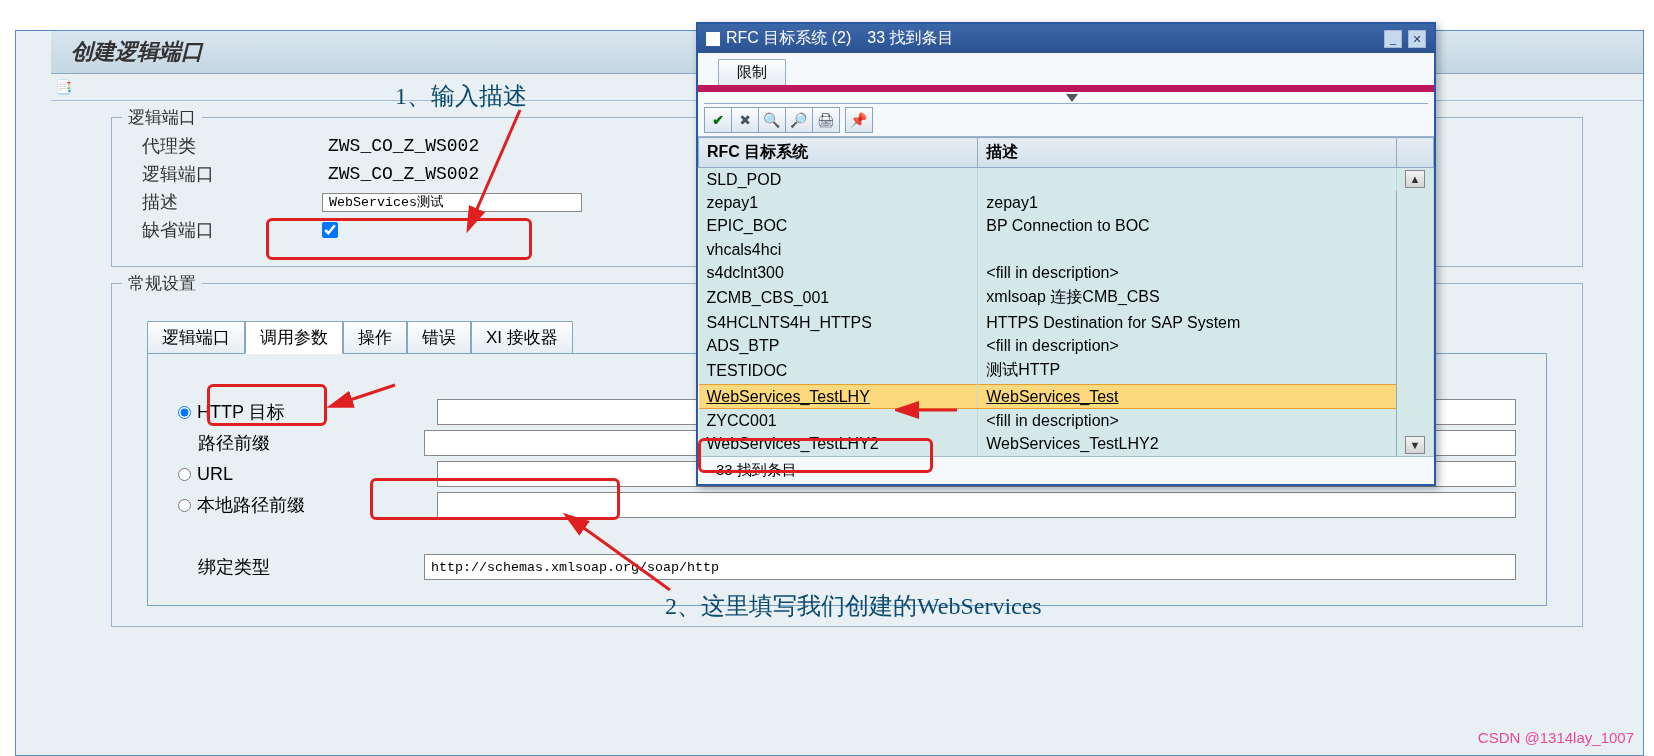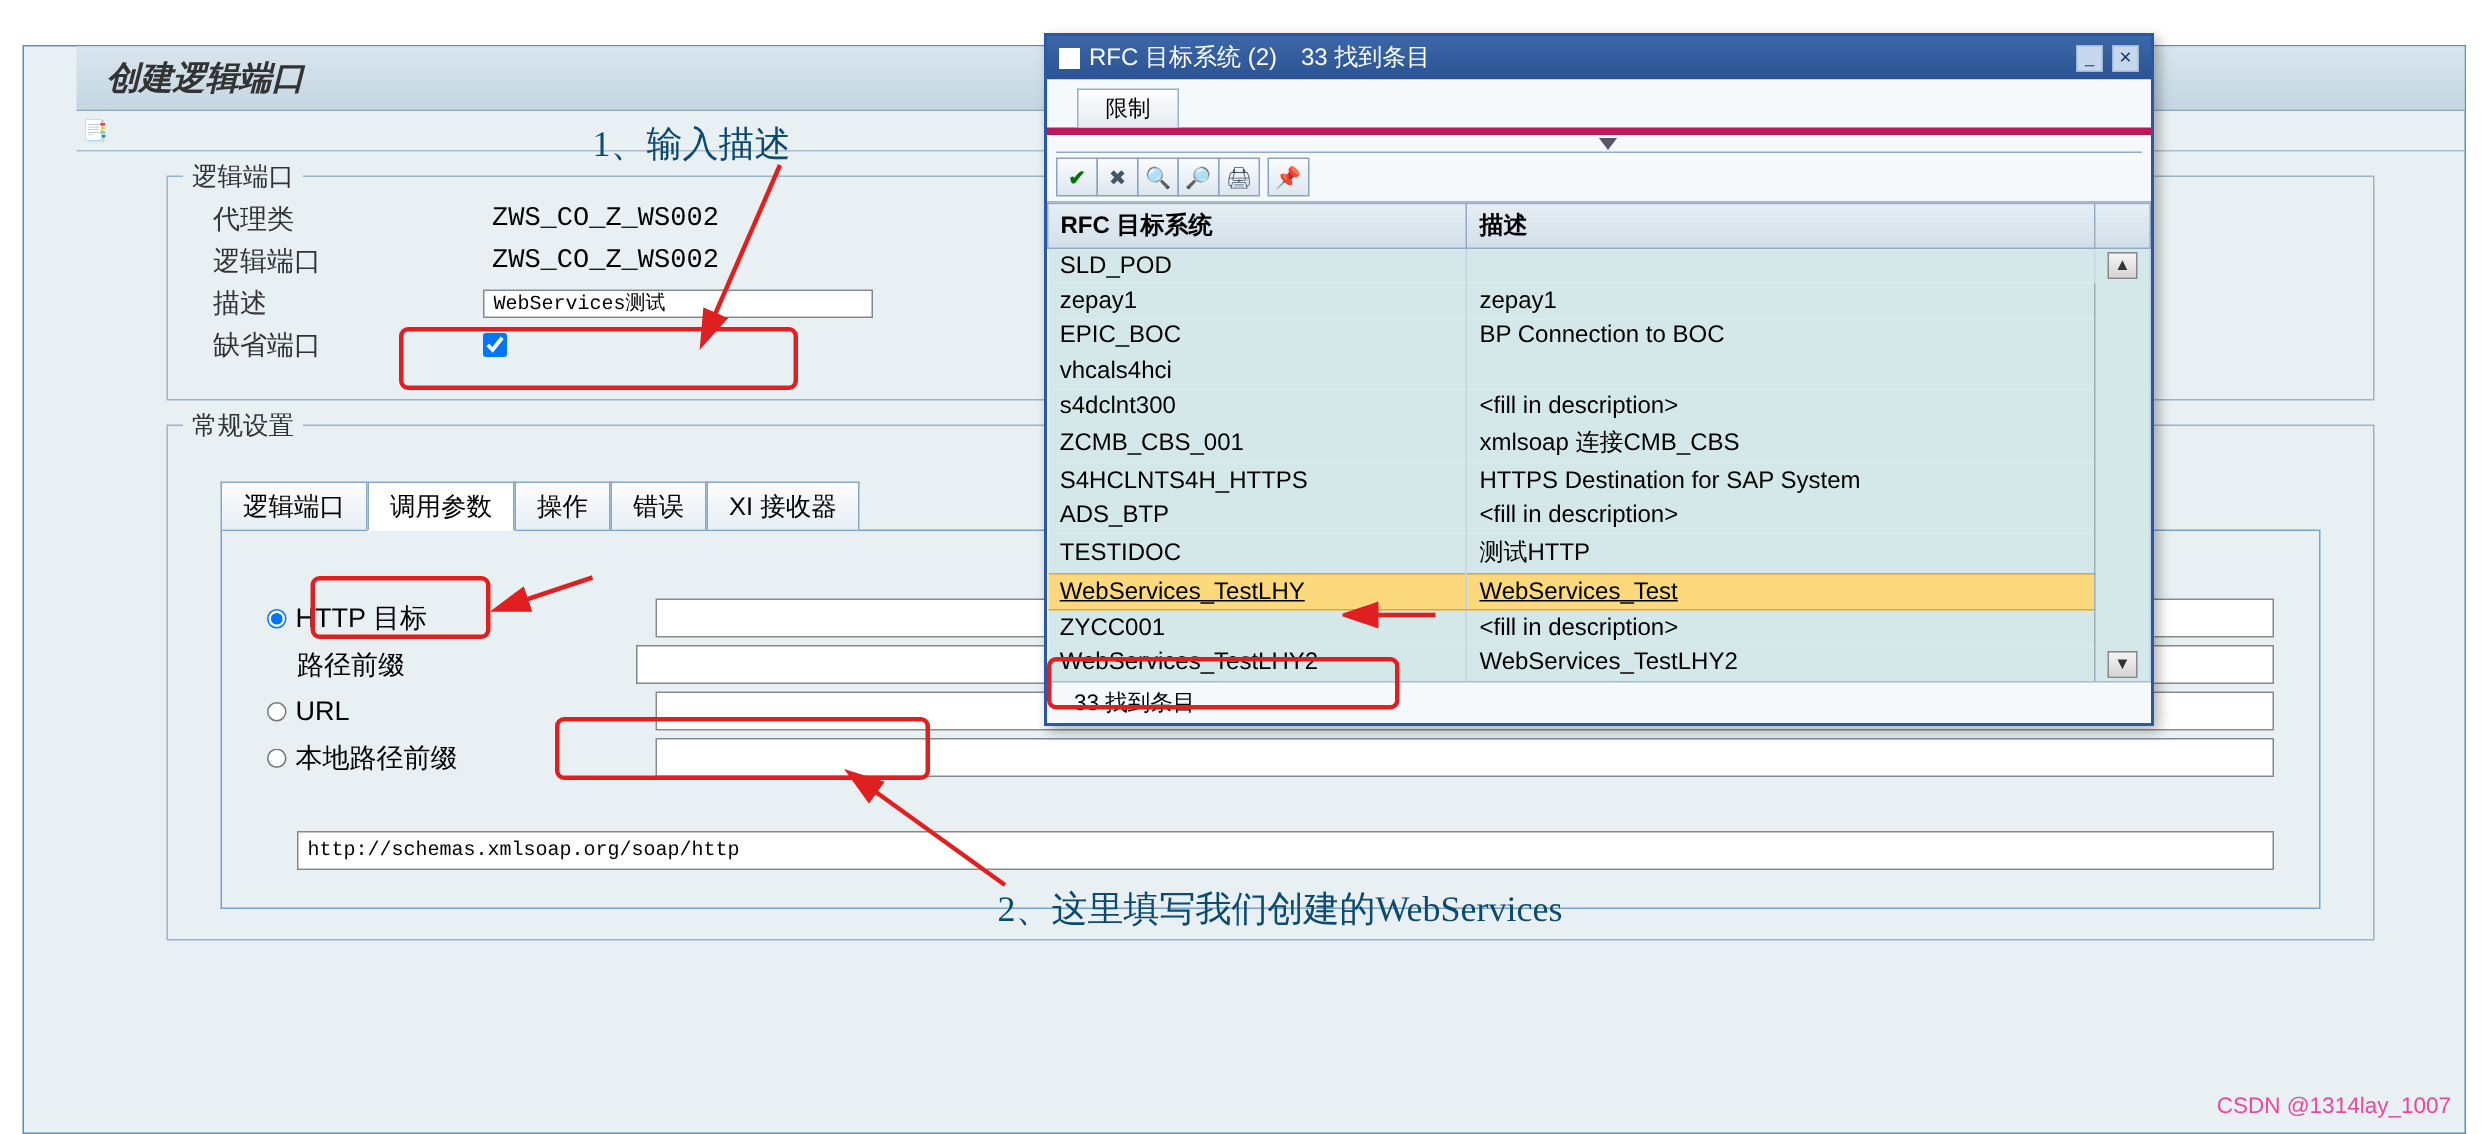--- a/index.html
+++ b/index.html
@@ -29,21 +29,21 @@
 .radio-label { width: 240px; }
 .radio-input { border: 1px solid #888; background: #fff; flex: 1; height: 26px; padding: 1px 6px; font-family: "Courier New", monospace; }
 .spacer { height: 26px; }
 
 .popup { position: absolute; left: 696px; top: 22px; width: 740px; border: 2px solid #2958A6; background: #F5F9FB; box-shadow: 3px 3px 8px rgba(0,0,0,0.3); }
 .popup-title { background: linear-gradient(#3C67A7,#2B5394); color: #fff; font-size: 16px; padding: 4px 8px; display: flex; align-items: center; gap: 6px; }
 .popup-title .lead-icon { width: 14px; height: 14px; background: #fff; display: inline-block; }
 .popup-title .spacer-flex { flex: 1; }
 .popup-title .win-btn { width: 18px; height: 18px; border: 1px solid #A0B8D8; background: #C8D8EC; display: inline-block; font-size: 11px; line-height: 16px; text-align: center; color: #20406A; cursor: pointer; }
 
-.popup-tabstrip { display: flex; padding: 6px 20px 0 20px; border-bottom: 5px solid #be185d; background: #F5F9FB; }
+.popup-tabstrip { display: flex; padding: 6px 20px 0 20px; border-bottom: 7px solid #be185d; background: #F5F9FB; }
 .popup-tab { border: 1px solid #9AB0CA; border-bottom: none; background: linear-gradient(#FDFDFD,#E4EBF2); padding: 3px 18px; font-size: 15px; }
 .popup-divider { height: 12px; border-bottom: 1px solid #90ACC8; margin: 0 6px; position: relative; }
 .popup-divider:after { content: ""; position: absolute; left: 50%; top: 2px; width: 0; height: 0; border-left: 6px solid transparent; border-right: 6px solid transparent; border-top: 8px solid #556; }
 
 .popup-toolbar { display: flex; gap: 0; padding: 3px 6px; border-bottom: 1px solid #9BB2CA; }
 .popup-tbtn { width: 28px; height: 26px; border: 1px solid #8AA3BF; background: linear-gradient(#FBFCFD,#DCE6EF); display: flex; align-items: center; justify-content: center; font-size: 14px; color: #456; cursor: pointer; margin-right: -1px; }
 .popup-tbtn.green { color: #087008; font-weight: bold; }
 
 .popup-table { width: 100%; border-collapse: collapse; font-size: 16px; }
 .popup-table thead td { background: linear-gradient(#E6EEF4,#D2DFEA); border: 1px solid #94ACC3; padding: 4px 8px; font-weight: bold; }
@@ -118,20 +118,21 @@
           <input class="radio-input" style="">
         </div>
         <div class="radio-row">
           <input type="radio" name="tgt" style="">
           <span class="radio-label">本地路径前缀</span>
           <input class="radio-input" style="">
         </div>
         <div class="spacer"></div>
         <div class="radio-row">
           <span style="width:20px;"></span>
+          <span class="radio-label" style="width:226px">绑定类型</span>
           <input class="radio-input" value="http://schemas.xmlsoap.org/soap/http" style="">
         </div>
       </div>
     </div>
   </div>
 </div>
 
 <div class="popup">
   <div class="popup-title">
     <span class="lead-icon"></span>

